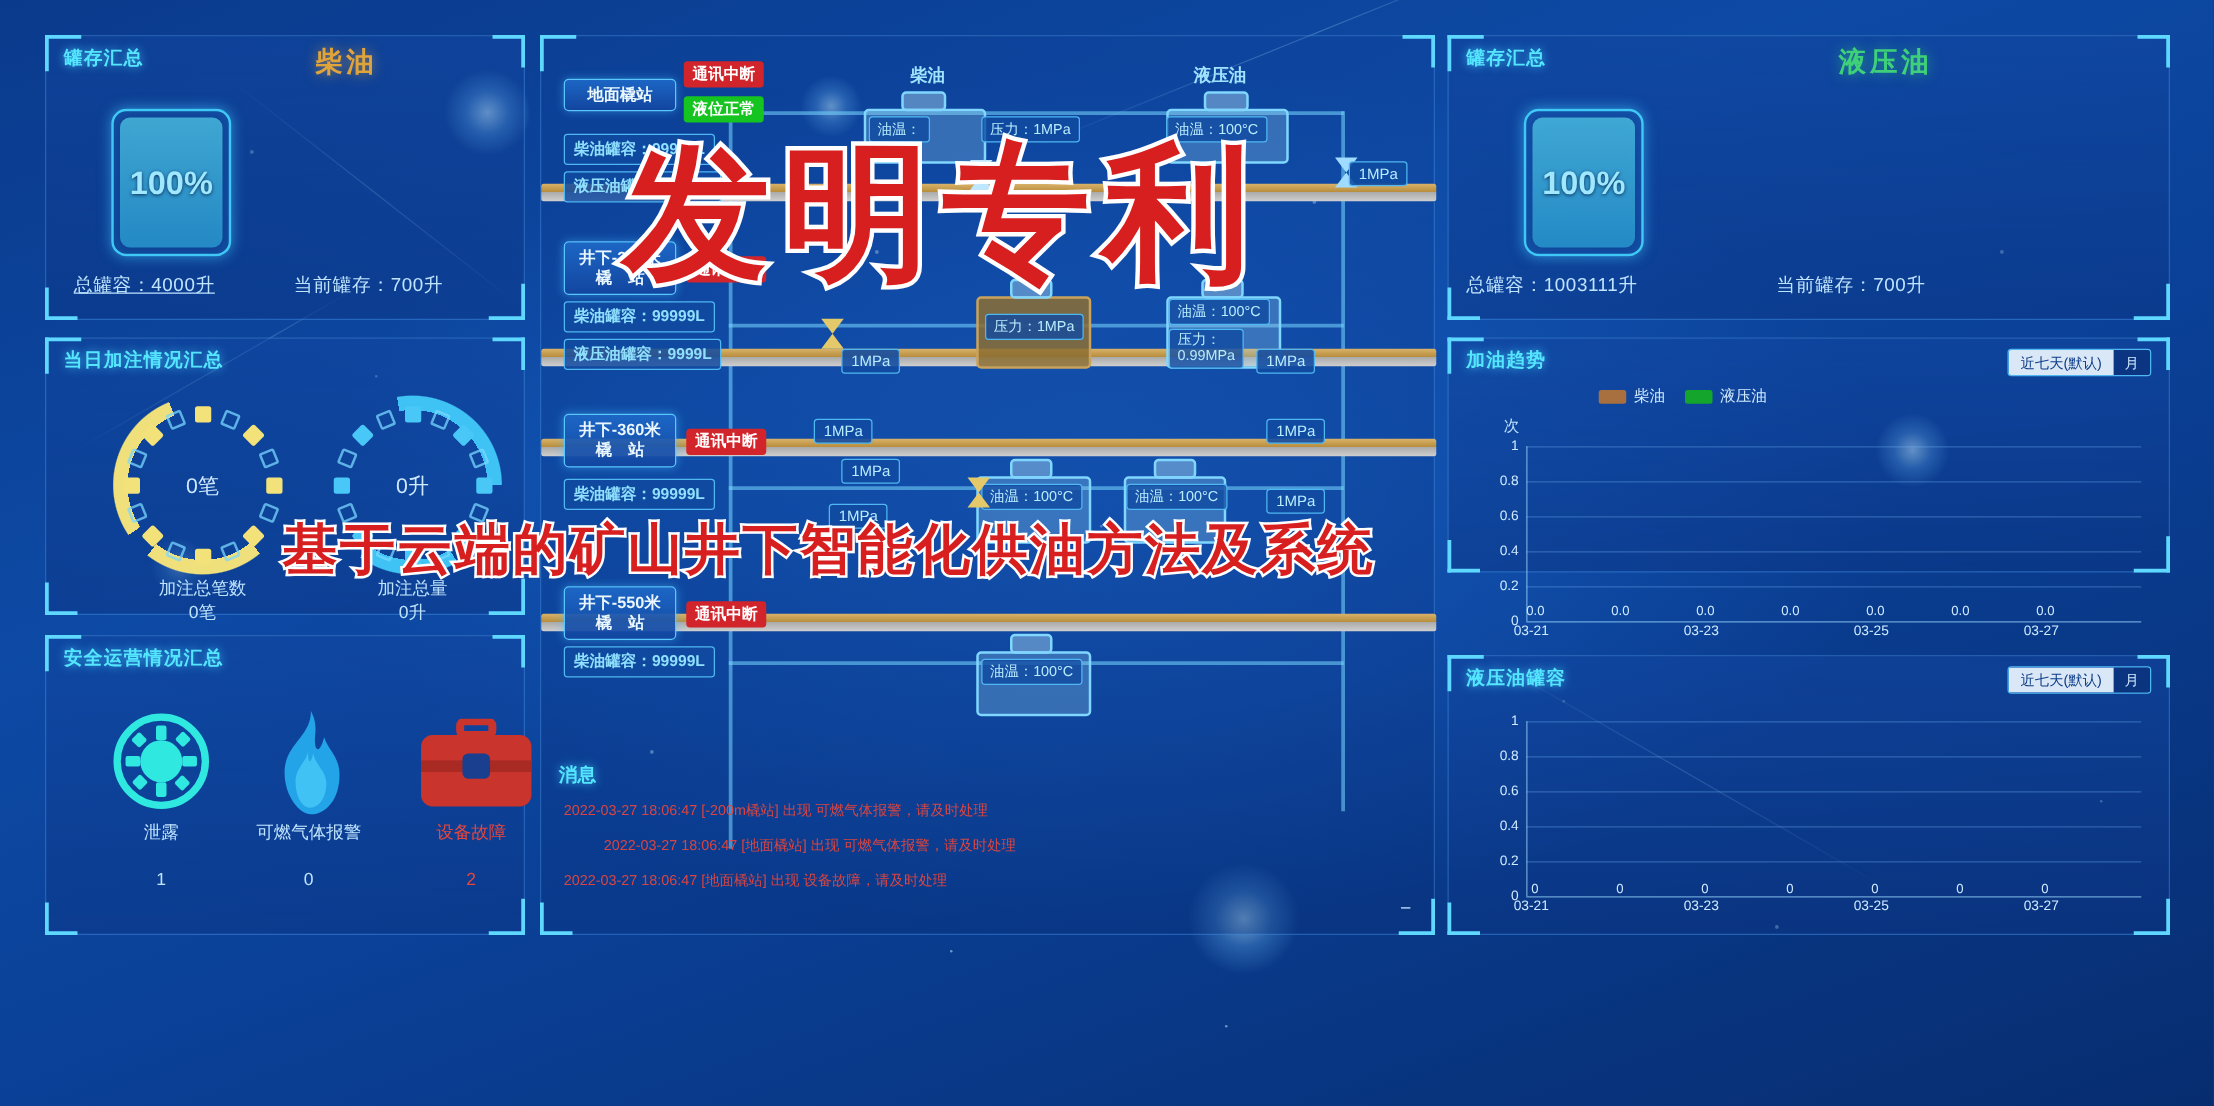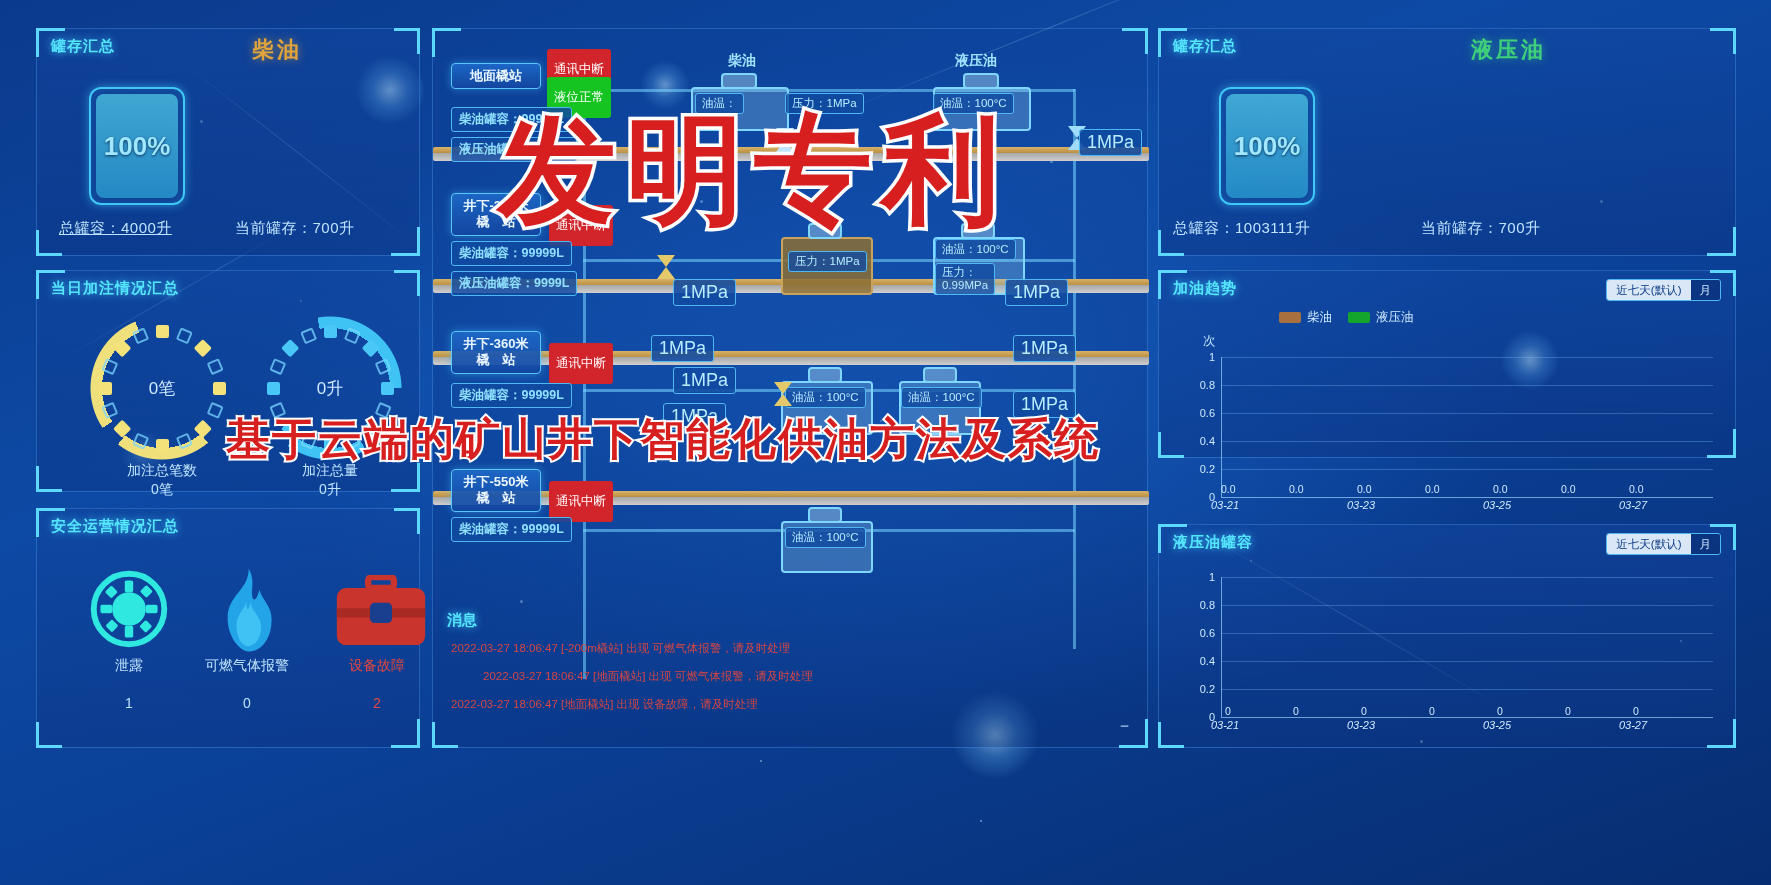--- a/index.html
+++ b/index.html
@@ -86,30 +86,30 @@
   .safe-lab { position:absolute; color:#bfe4ff; font-size:14px; text-align:center; width:120px; }
   .safe-num { position:absolute; color:#bfe4ff; font-size:14px; text-align:center; width:120px; }
 
   
   .station-chip {
     position:absolute; background:linear-gradient(180deg, rgba(30,105,200,.92), rgba(18,70,160,.92));
     border:1px solid #59c6ff; border-radius:4px; color:#eaf7ff; font-size:13px; font-weight:bold;
     padding:4px 8px; text-align:center; line-height:1.25; white-space:pre-line;
     box-shadow:0 0 8px rgba(70,190,255,.45);
   }
-  .badge { position:absolute; font-size:12.5px; font-weight:normal; color:#fff; padding:12px 7px; border-radius:3px; white-space:nowrap; }
+  .badge { position:absolute; font-size:12.5px; font-weight:bold; color:#fff; padding:2px 7px; border-radius:3px; white-space:nowrap; }
   .badge.red { background:#d2242b; }
   .badge.green { background:#16c421; }
   .tag-blue {
     position:absolute; background:rgba(16,74,160,.85); border:1px solid #4fb8f2; border-radius:3px;
     color:#8fe0ff; font-size:12.5px; font-weight:bold; padding:3px 7px; white-space:nowrap;
   }
   .mpa {
     position:absolute; background:rgba(16,74,160,.88); border:1px solid #4fb8f2; border-radius:3px;
-    color:#b8ecff; font-size:18px; padding:2px 7px; white-space:nowrap;
+    color:#b8ecff; font-size:12px; padding:2px 7px; white-space:nowrap;
   }
   .lvl-bar { position:absolute; height:14px; border-radius:2px;
     background: linear-gradient(180deg,#d9b26a 0%, #b98f3e 45%, #a9a9a9 46%, #cfcfcf 100%); }
   .pipe-h { position:absolute; height:3px; background:rgba(120,215,255,.55); }
   .pipe-v { position:absolute; width:3px; background:rgba(120,215,255,.55); }
   .tankunit { position:absolute; border:2px solid #7fd6ff; border-radius:4px;
     background:rgba(150,205,235,.30); }
   .tankunit.sm { background:rgba(170,215,240,.45); }
   .readout { position:absolute; background:rgba(16,74,160,.8); border:1px solid #4fb8f2; border-radius:3px;
     color:#b8ecff; font-size:11.5px; padding:2px 6px; white-space:nowrap; }
@@ -122,21 +122,21 @@
   .chart-sel {
     position:absolute; display:flex; align-items:stretch; height:22px;
     border:1px solid #4fb8f2; border-radius:3px; overflow:hidden; font-size:11.5px;
   }
   .chart-sel span { display:flex; align-items:center; justify-content:center; padding:0 9px; color:#cfeaff; background:rgba(12,48,120,.7); }
   .chart-sel span.sel { background:rgba(235,245,255,.92); color:#0d3d86; }
   .legend { position:absolute; display:flex; gap:16px; align-items:center; font-size:12.5px; color:#cfeaff; }
   .legend i { display:inline-block; width:22px; height:11px; border-radius:2px; margin-right:6px; vertical-align:middle; }
   .axis-title { position:absolute; color:#bfe4ff; font-size:12.5px; }
   .ylab { position:absolute; color:#cfeaff; font-size:11px; text-align:right; width:26px; }
-  .xlab { position:absolute; color:#cfeaff; font-size:11px; text-align:center; width:44px;font-style:italic; }
+  .xlab { position:absolute; color:#cfeaff; font-size:11px; text-align:center; width:44px; }
   .gridline { position:absolute; height:1px; background:rgba(120,185,245,.34); }
   .axisline { position:absolute; background:rgba(150,210,250,.7); }
   .zeroval { position:absolute; color:#cfeaff; font-size:10.5px; }
 
   
   .wm {
     position:absolute; color:#d81f1f; font-weight:bold; letter-spacing:2px; white-space:nowrap;
     -webkit-text-stroke: 4px #ffffff; paint-order: stroke fill;
     text-shadow: 0 0 2px rgba(255,255,255,.9);
   }

